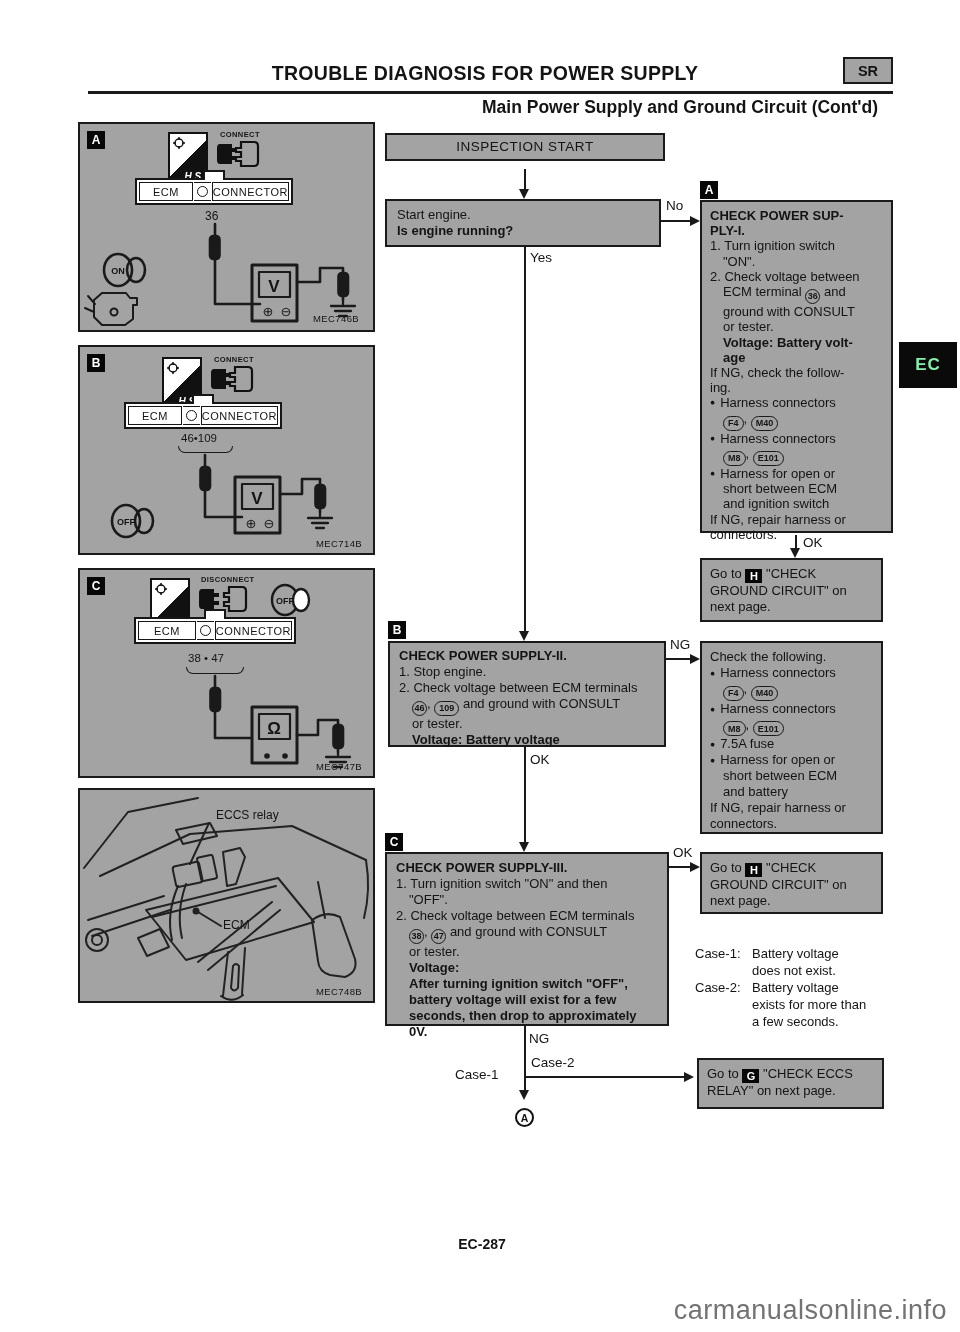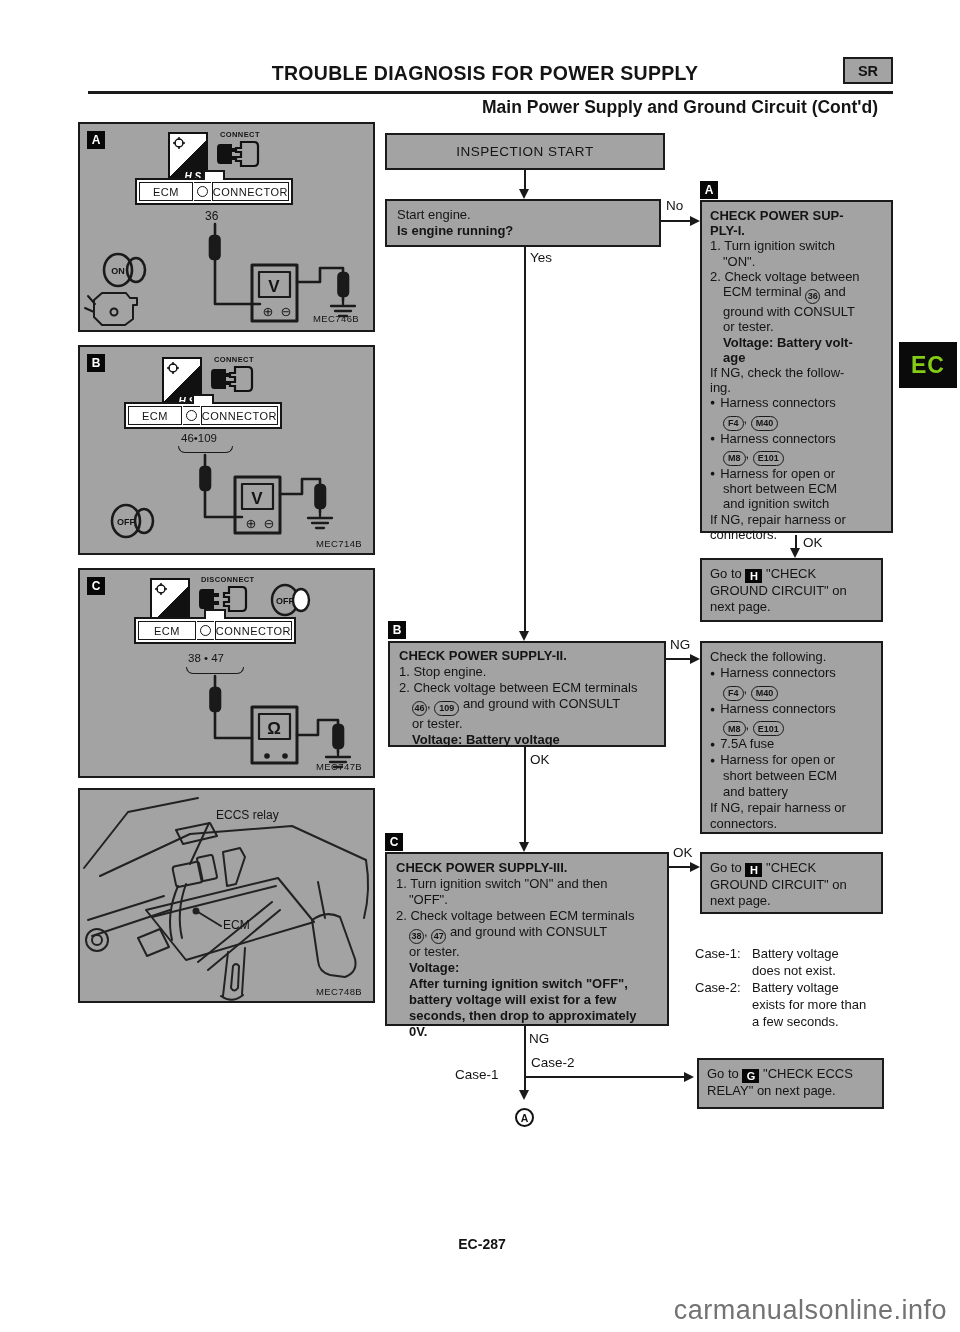--- a/index.html
+++ b/index.html
@@ -37,22 +37,22 @@
   .ebar .md{width:17px;display:flex;align-items:center;justify-content:center;border-top:1.6px solid #161616;
             border-bottom:1.6px solid #161616;margin:0 1px}
   .ebar .md i{width:9px;height:9px;border:1.6px solid #161616;border-radius:50%;display:block}
   .ebar .tab{position:absolute;top:-10px;left:50%;transform:translateX(-50%);width:22px;height:10px;
              border:2px solid #161616;border-bottom:none;background:#fff;box-sizing:border-box}
   .brace{position:absolute;border:1.6px solid #1a1a1a;border-top:none;border-radius:0 0 8px 8px;height:7px;box-sizing:border-box}
   .figtxt{position:absolute;font-size:12px}
   .ref{position:absolute;font-size:9.5px;letter-spacing:.4px}
   .endc{position:absolute;width:19px;height:19px;border:2px solid #111;border-radius:50%;box-sizing:border-box;
         display:flex;align-items:center;justify-content:center;font-size:10.5px;font-weight:bold}
-  .ectab{position:absolute;background:#0a0a0a;color:#84cc16;display:flex;align-items:center;justify-content:center;
-         font-size:23px;font-weight:bold;letter-spacing:1px}
+  .ectab{position:absolute;background:#0a0a0a;color:#86efac;display:flex;align-items:center;justify-content:center;
+         font-size:17px;font-weight:bold;letter-spacing:1px}
   .wm{position:absolute;color:#737373;font-size:27px;letter-spacing:.5px}
   svg text{fill:#141414}
 </style>
 </head>
 <body>
 
 <div class="pg">
 
   <div class="abs b" style="left:180px;top:62px;width:610px;text-align:center;font-size:19.5px;letter-spacing:.3px">TROUBLE DIAGNOSIS FOR POWER SUPPLY</div>
   <div class="box b" style="left:843px;top:57px;width:50px;height:27px;border-width:2.5px;display:flex;align-items:center;justify-content:center;font-size:14.5px">SR</div>
@@ -224,21 +224,21 @@
           <path d="M128,180 L200,120"></path>
         <circle cx="116" cy="121" r="2.5" fill="#222"></circle>
         <line x1="141" y1="136" x2="118" y2="122"></line>
       </g>
     </svg>
     <div class="figtxt" style="left:136px;top:18px">ECCS relay</div>
     <div class="figtxt" style="left:143px;top:128px">ECM</div>
     <div class="ref" style="left:236px;top:196px">MEC748B</div>
   </div>
 
-  <div class="box t16" style="left:385px;top:133px;width:280px;height:37px;display:flex;align-items:center;justify-content:center;font-size:13.5px;letter-spacing:.5px">INSPECTION START</div>
+  <div class="box t16" style="left:385px;top:133px;width:280px;height:28px;display:flex;align-items:center;justify-content:center;font-size:13.5px;letter-spacing:.5px">INSPECTION START</div>
 
   <div class="vl" style="left:524px;top:169px;height:22px"></div>
   <div class="ad" style="left:519px;top:189px"></div>
 
   <div class="box t16" style="left:385px;top:199px;width:276px;height:48px;padding:6px 10px">
     <div>Start engine.</div>
     <div class="b">Is engine running?</div>
   </div>
   <div class="hl" style="left:661px;top:220px;width:30px"></div>
   <div class="ar" style="left:690px;top:216px"></div>

